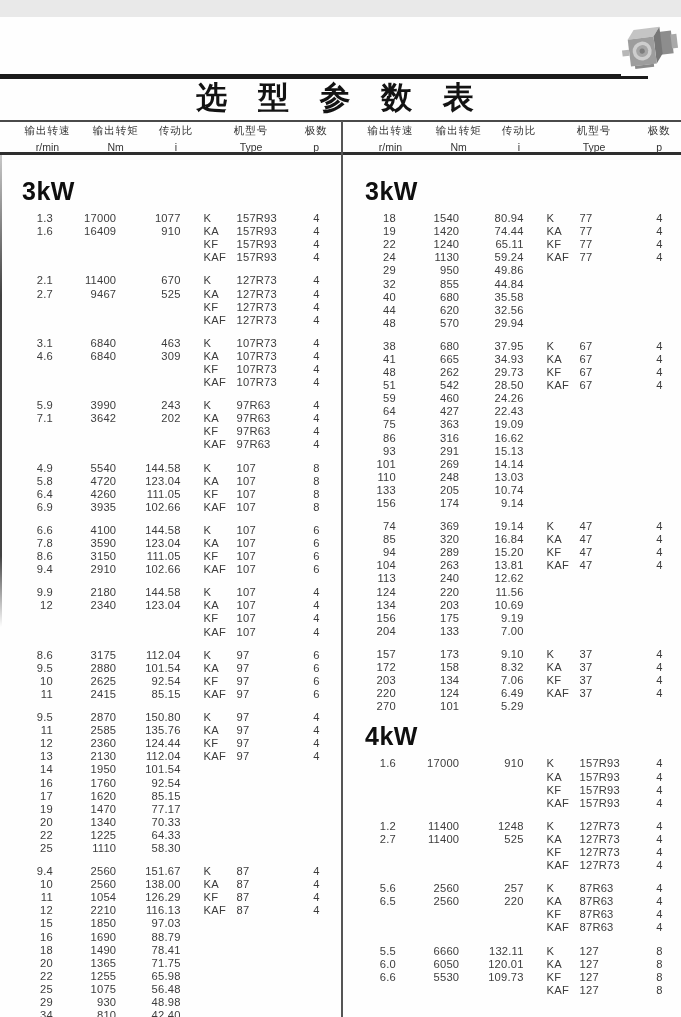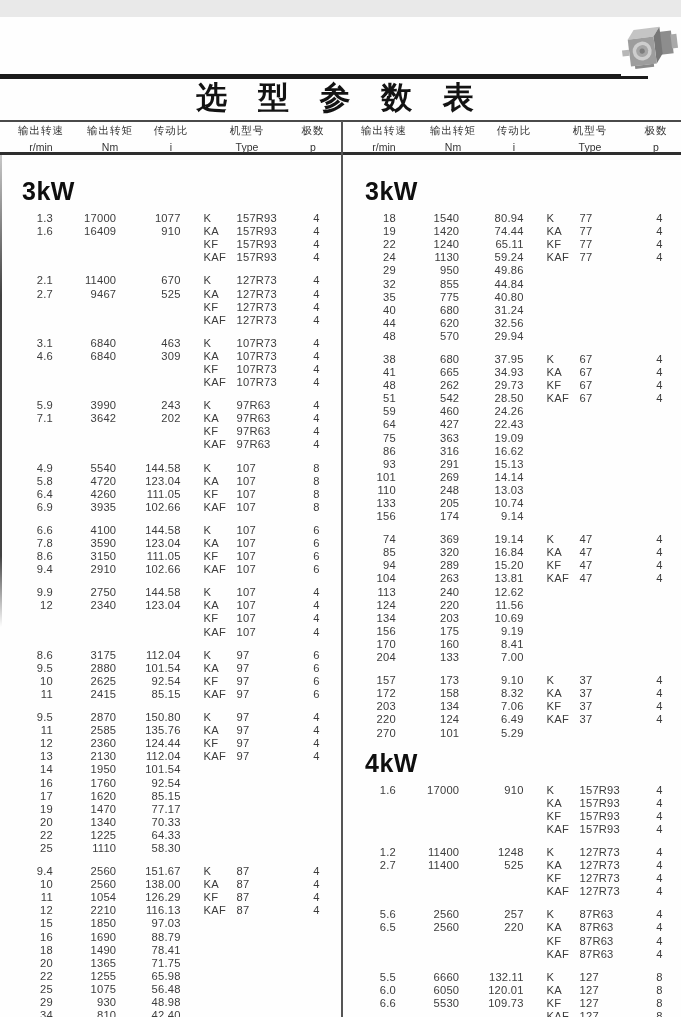--- a/index.html
+++ b/index.html
@@ -16,21 +16,21 @@
     background:linear-gradient(to bottom,rgba(45,45,45,.25),rgba(45,45,45,.9) 30%,rgba(45,45,45,.9) 85%,rgba(45,45,45,0));}
   
   .brand{position:absolute;left:621px;top:5px;width:60px;height:54px;background:#fefefe;}
   
   .title{position:absolute;left:0;top:60px;width:681px;text-align:center;
     font-size:31px;font-weight:700;letter-spacing:11px;color:#131313;white-space:nowrap;}
   
   .half{position:absolute;top:104px;width:337px;}
   .half.left{left:1px;}
   .half.right{left:344px;}
-  .colheads{display:flex;height:33px;padding:2px 0 0 0;align-items:stretch;}
+  .colheads{display:flex;height:33px;padding:2px 0 0 7px;align-items:stretch;}
   .ch{display:flex;flex-direction:column;justify-content:space-between;text-align:center;
     font-size:10.5px;color:#353535;line-height:14px;padding-bottom:2px;}
   .ch .cn{letter-spacing:1px;}
   .ch1{width:80px}.ch2{width:58px}.ch3{width:64px}.ch4{width:88px}.ch5{width:44px}
   .sections{padding-top:22px;}
   .power-heading{font-size:25px;font-weight:900;color:#0f0f0f;margin:0 0 8px 21px;
     letter-spacing:.5px;line-height:26px;}
   .power-heading + .block{margin-top:0;}
   .block{margin:0 0 10px 0;}
   .row{display:flex;height:13.1px;align-items:center;font-size:11.2px;line-height:13px;
@@ -348,21 +348,21 @@
             <span class="c c4">
               <span class="pfx">KAF</span>
               <span class="mdl">107</span>
             </span>
             <span class="c c5">6</span>
           </div>
         </div>
         <div class="block">
           <div class="row">
             <span class="c c1">9.9</span>
-            <span class="c c2">2750</span>
+            <span class="c c2">2180</span>
             <span class="c c3">144.58</span>
             <span class="c c4">
               <span class="pfx">K</span>
               <span class="mdl">107</span>
             </span>
             <span class="c c5">4</span>
           </div>
           <div class="row">
             <span class="c c1">12</span>
             <span class="c c2">2340</span>
@@ -709,30 +709,23 @@
             <span class="c c5"></span>
           </div>
           <div class="row">
             <span class="c c1">32</span>
             <span class="c c2">855</span>
             <span class="c c3">44.84</span>
             <span class="c c4"></span>
             <span class="c c5"></span>
           </div>
           <div class="row">
-            <span class="c c1">35</span>
-            <span class="c c2">775</span>
-            <span class="c c3">40.80</span>
-            <span class="c c4"></span>
-            <span class="c c5"></span>
-          </div>
-          <div class="row">
             <span class="c c1">40</span>
             <span class="c c2">680</span>
-            <span class="c c3">31.24</span>
+            <span class="c c3">35.58</span>
             <span class="c c4"></span>
             <span class="c c5"></span>
           </div>
           <div class="row">
             <span class="c c1">44</span>
             <span class="c c2">620</span>
             <span class="c c3">32.56</span>
             <span class="c c4"></span>
             <span class="c c5"></span>
           </div>
@@ -908,27 +901,20 @@
             <span class="c c1">134</span>
             <span class="c c2">203</span>
             <span class="c c3">10.69</span>
             <span class="c c4"></span>
             <span class="c c5"></span>
           </div>
           <div class="row">
             <span class="c c1">156</span>
             <span class="c c2">175</span>
             <span class="c c3">9.19</span>
-            <span class="c c4"></span>
-            <span class="c c5"></span>
-          </div>
-          <div class="row">
-            <span class="c c1">170</span>
-            <span class="c c2">160</span>
-            <span class="c c3">8.41</span>
             <span class="c c4"></span>
             <span class="c c5"></span>
           </div>
           <div class="row">
             <span class="c c1">204</span>
             <span class="c c2">133</span>
             <span class="c c3">7.00</span>
             <span class="c c4"></span>
             <span class="c c5"></span>
           </div>

